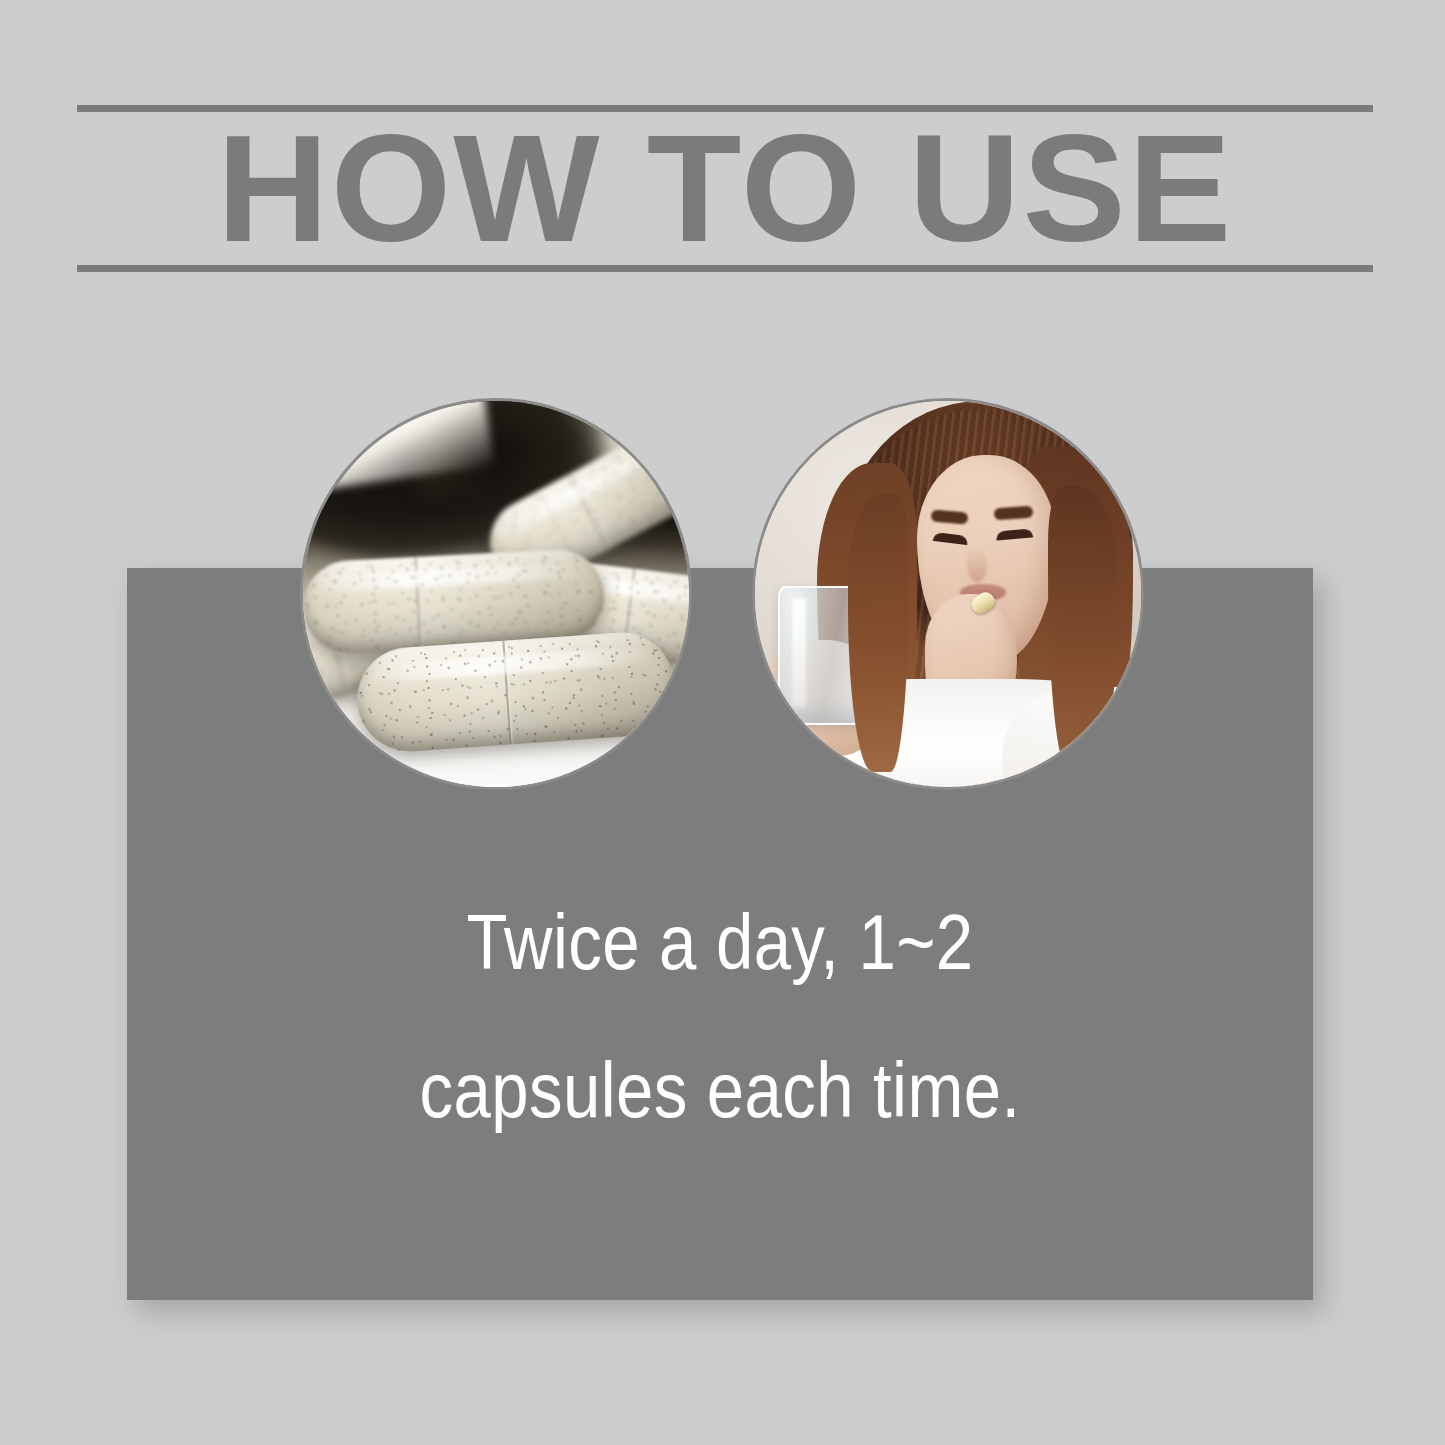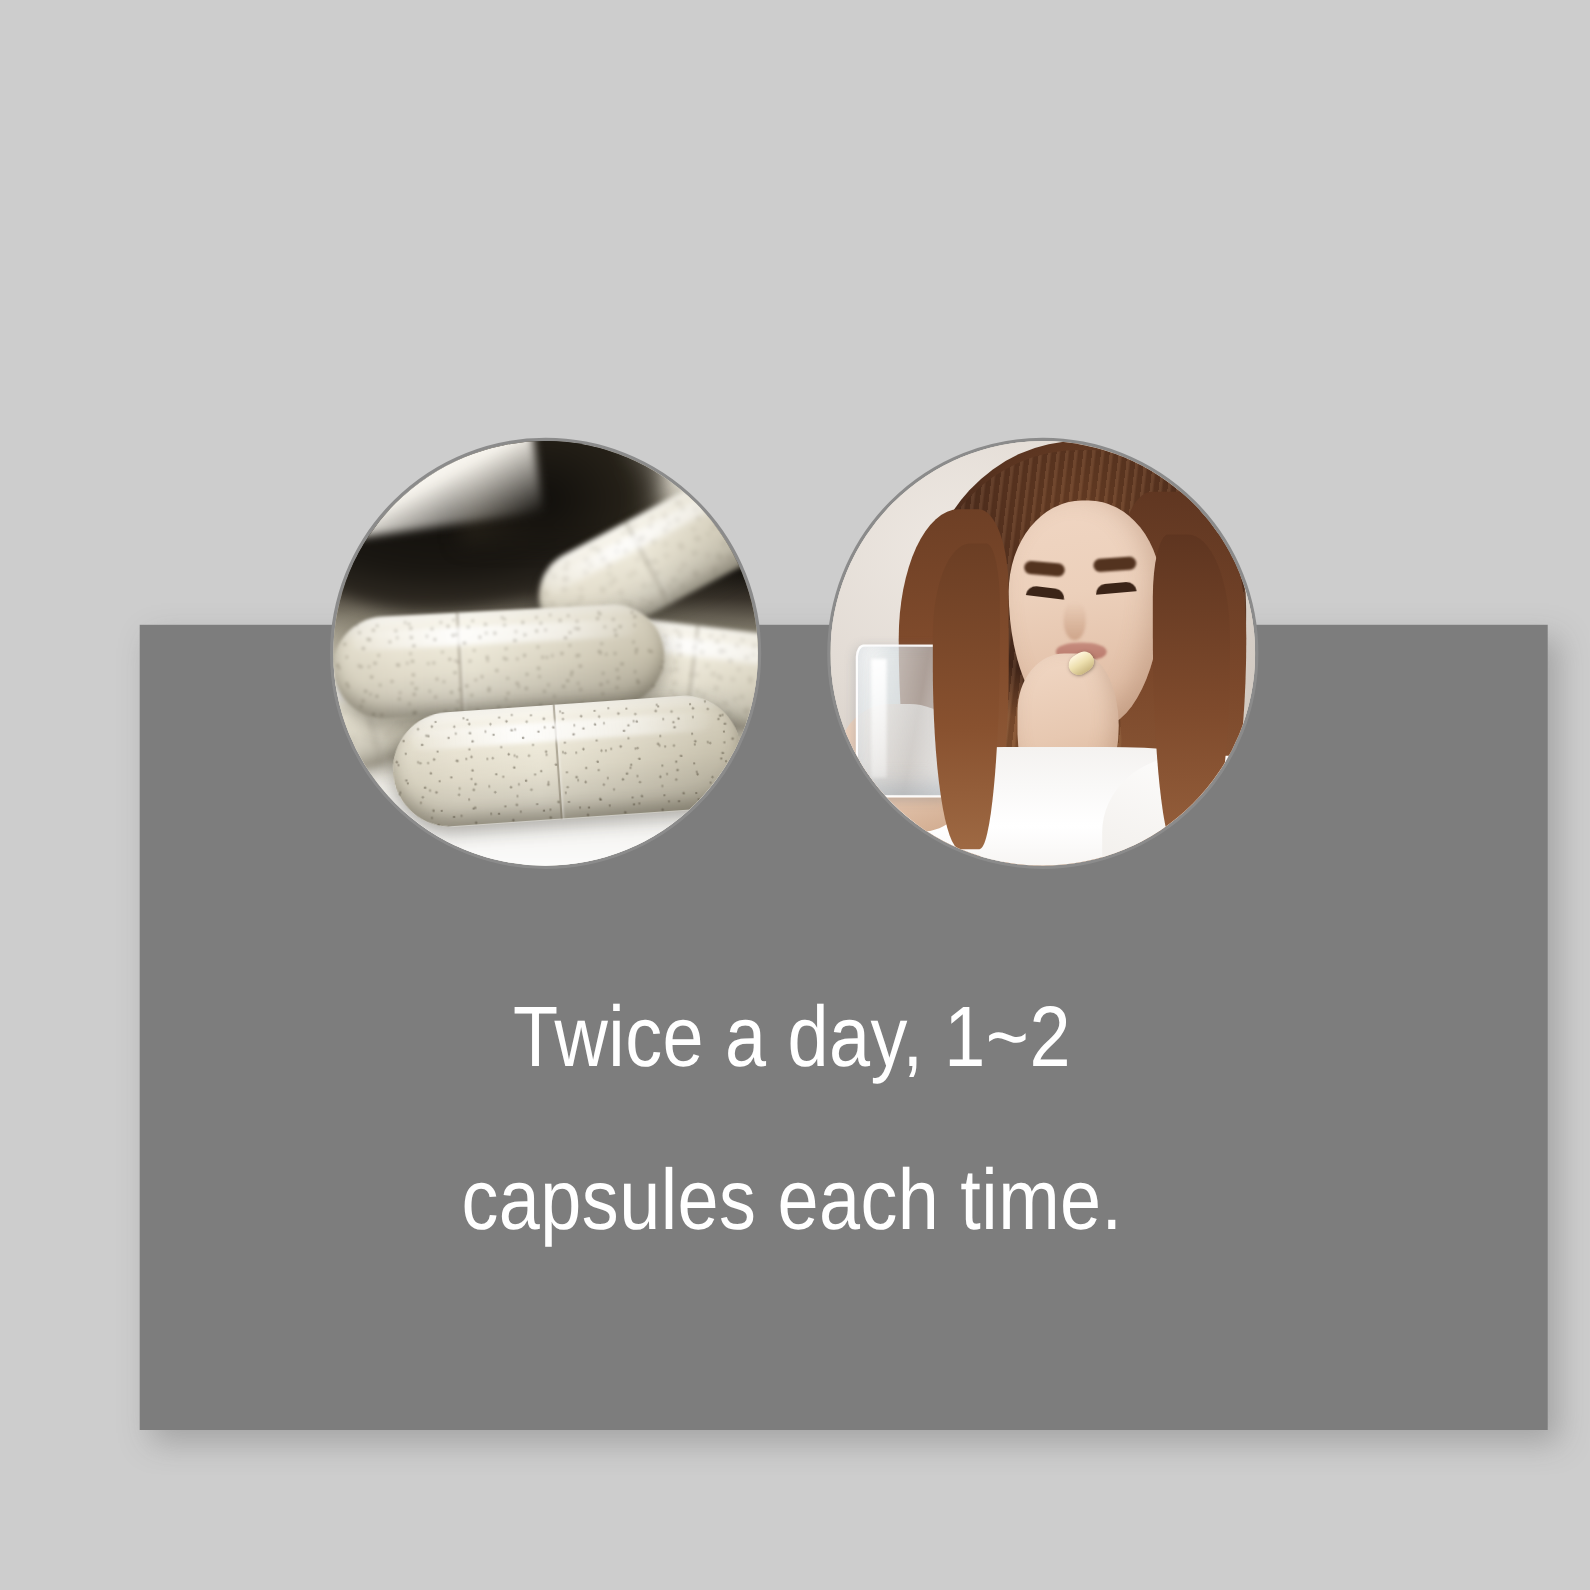--- a/index.html
+++ b/index.html
@@ -63,21 +63,21 @@
     transform-origin: center center;
     white-space: nowrap;
     user-select: none;
   }
 
   
   .panel {
     position: absolute;
     left: 127px;
     top: 568px;
-    width: 1280px;
+    width: 1186px;
     height: 732px;
     background: #7d7d7d;
     box-shadow: 10px 12px 26px rgba(90, 90, 90, 0.35);
   }
 
   .panel-text {
     position: absolute;
     left: 0;
     top: 300px;
     width: 1186px;
@@ -417,20 +417,25 @@
     border-radius: 20% 55% 40% 30% / 20% 32% 60% 70%;
     z-index: 7;
     filter: blur(0.5px);
   }
 </style>
 </head>
 <body>
 
 <div class="canvas">
 
+  <div class="header-block">
+    <div class="rule rule-top"></div>
+    <h1 class="page-title">HOW TO USE</h1>
+    <div class="rule rule-bottom"></div>
+  </div>
 
   <div class="panel">
     <div class="panel-text">
       <span class="line">Twice a day, 1~2</span>
       <span class="line">capsules each time.</span>
     </div>
   </div>
 
   <div class="photo photo-capsules">
     <div class="photo-inner">

